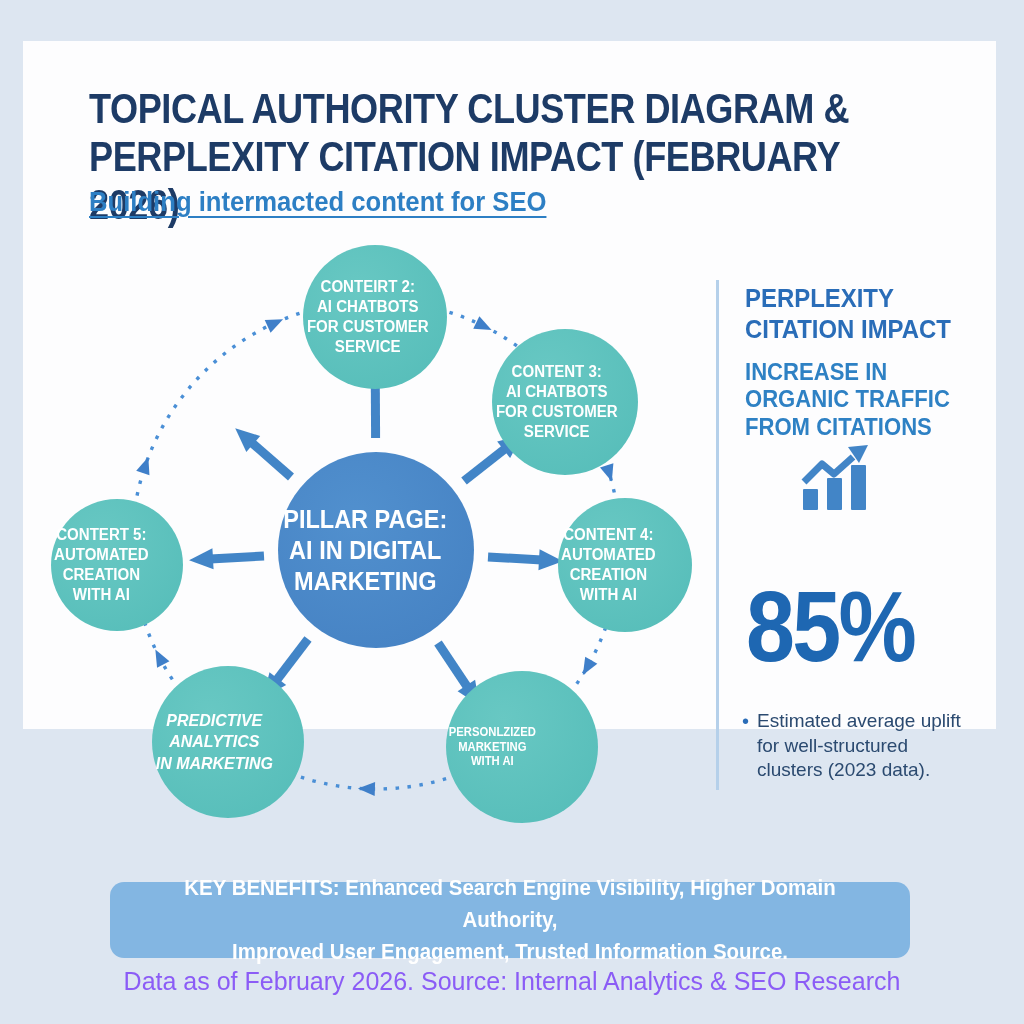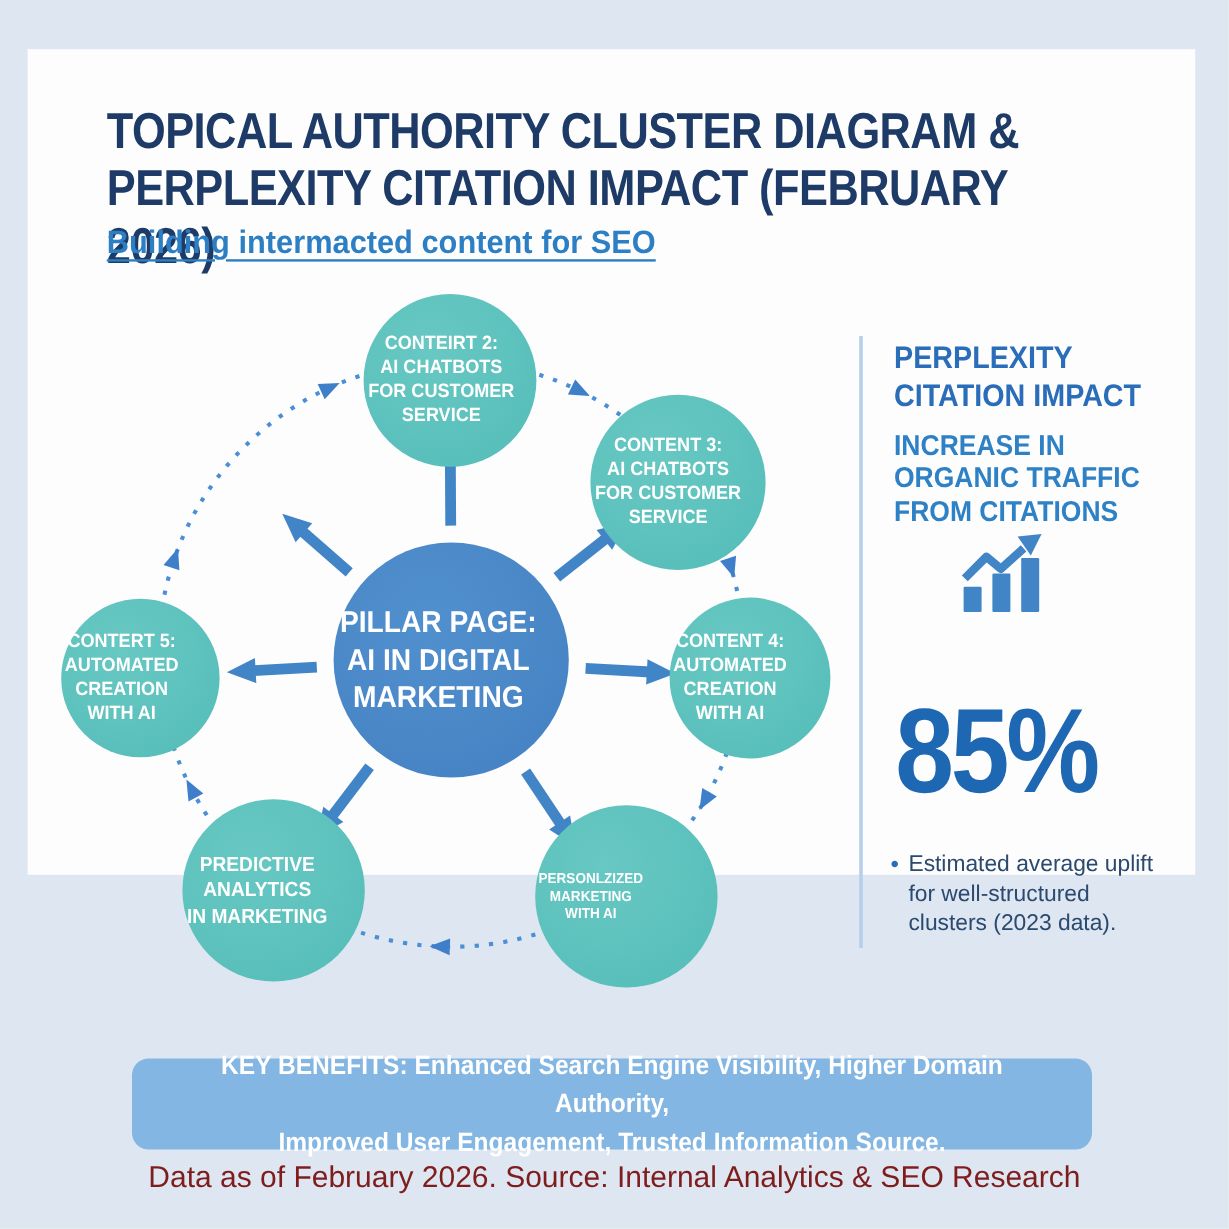--- a/index.html
+++ b/index.html
@@ -70,21 +70,21 @@
     background:#83b6e2; border-radius:14px;
     display:flex; align-items:center; justify-content:center;
   }
   .benefits .txt {
     color:#ffffff; font-weight:bold; font-size:22px; line-height:1.45;
     text-align:center; white-space:pre-line; width:860px;
     transform:scaleX(0.93);
   }
   .footer {
     position:absolute; left:0; top:950px; width:1024px; text-align:center;
-    color:#7f1d1d; font-size:25px;
+    color:#8b5cf6; font-size:25px;
     font-weight:normal;
   }
 </style>
 </head>
 <body>
 
 <div class="card">
 
   <h1 class="title">TOPICAL AUTHORITY CLUSTER DIAGRAM &amp;
 PERPLEXITY CITATION IMPACT (FEBRUARY 2026)</h1>
@@ -138,21 +138,21 @@
     <span class="lbl">CONTENT 4:
 AUTOMATED
 CREATION
 WITH AI</span>
   </div>
   <div class="node sat" style="left:423px;top:630px;width:152px;height:152px;font-size:12px;">
     <span class="lbl">PERSONLZIZED
 MARKETING
 WITH AI</span>
   </div>
-  <div class="node sat" style="left:129px;top:625px;width:152px;height:152px;font-size:17px;">
+  <div class="node sat" style="left:129px;top:625px;width:152px;height:152px;font-size:17px;font-style:italic;">
     <span class="lbl">PREDICTIVE
 ANALYTICS
 IN MARKETING</span>
   </div>
   <div class="node sat" style="left:28px;top:458px;width:132px;height:132px;">
     <span class="lbl">CONTERT 5:
 AUTOMATED
 CREATION
 WITH AI</span>
   </div>

